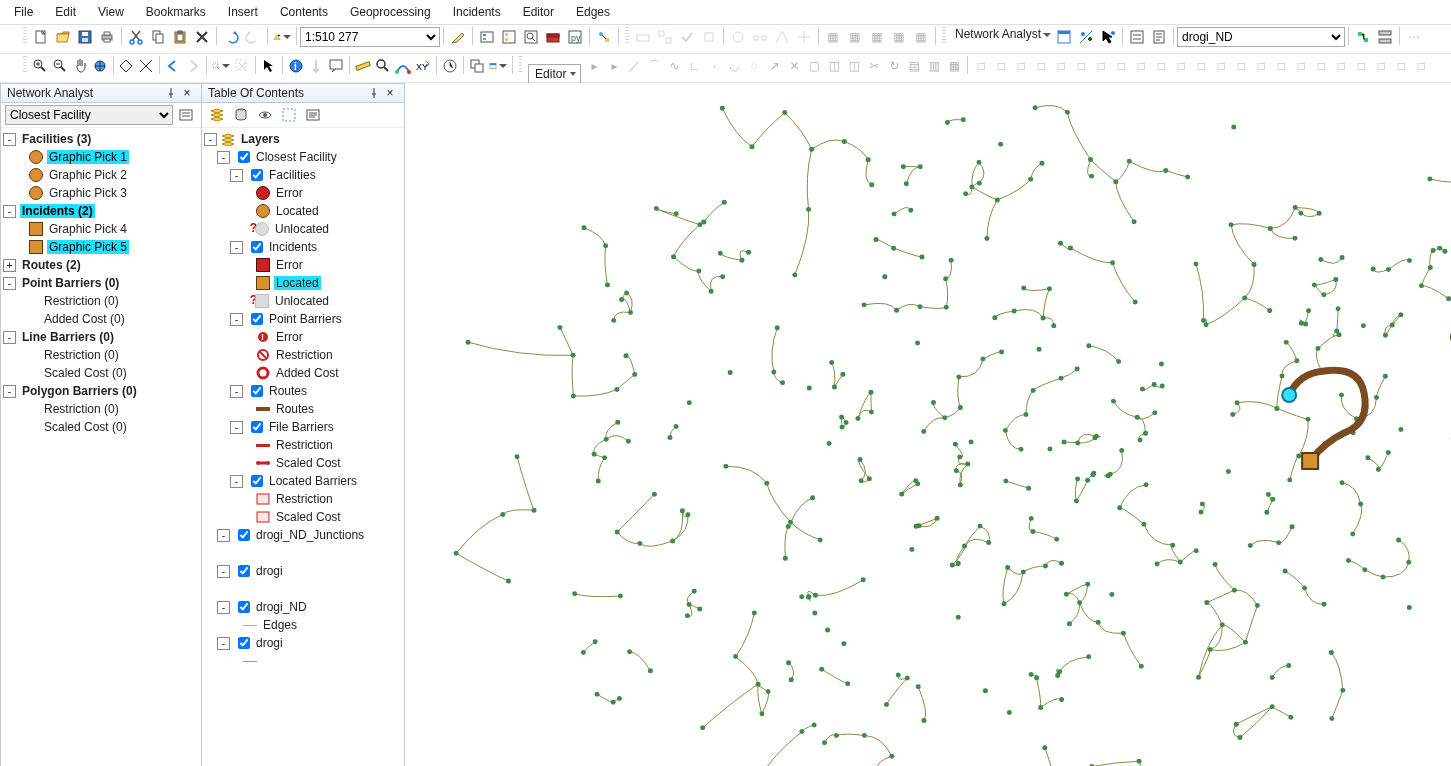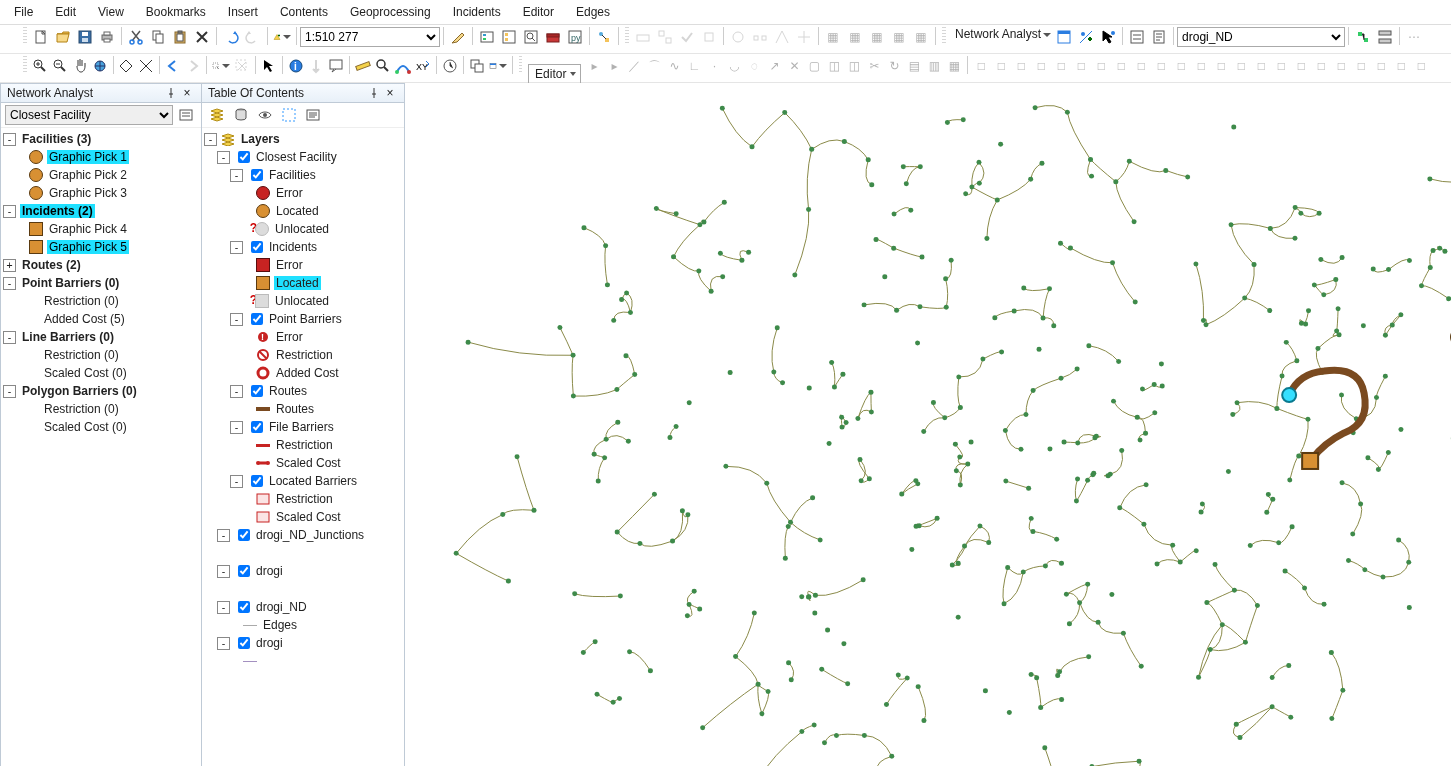--- a/index.html
+++ b/index.html
@@ -564,21 +564,21 @@
         <div class="tree-row">
           <span class="exp-sp"></span>
           <span class="exp-sp"></span>
           <span class="exp-sp"></span>
           <span class="tlabel">Restriction (0)</span>
         </div>
         <div class="tree-row">
           <span class="exp-sp"></span>
           <span class="exp-sp"></span>
           <span class="exp-sp"></span>
-          <span class="tlabel">Added Cost (5)</span>
+          <span class="tlabel">Added Cost (0)</span>
         </div>
         <div class="tree-row">
           <span class="exp">-</span>
           <span class="tlabel"><b>Line Barriers (0)</b></span>
         </div>
         <div class="tree-row">
           <span class="exp-sp"></span>
           <span class="exp-sp"></span>
           <span class="exp-sp"></span>
           <span class="tlabel">Restriction (0)</span>

